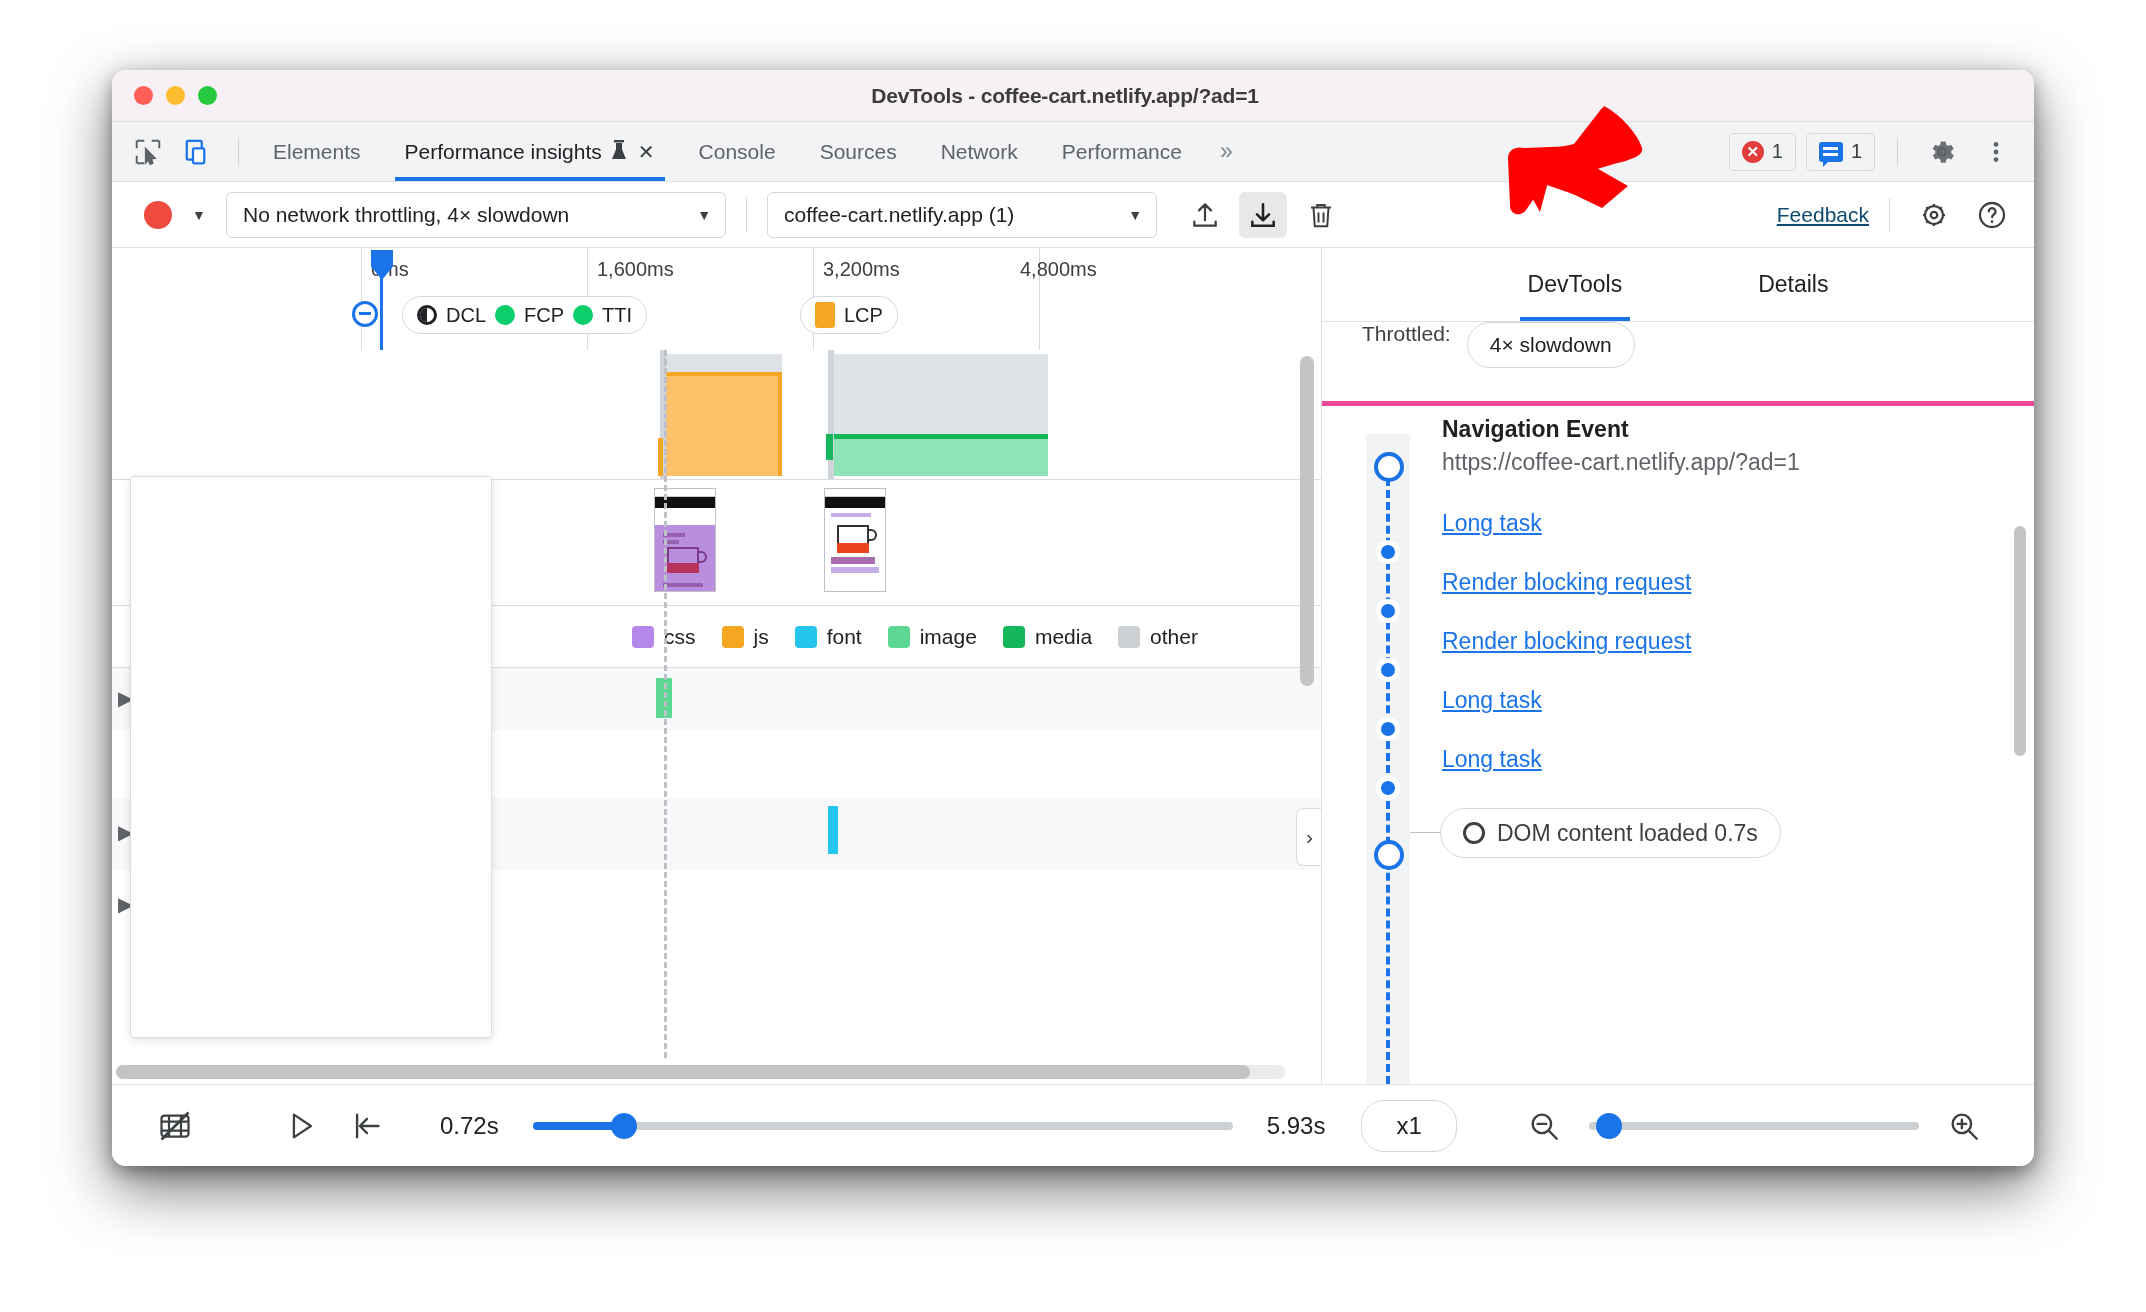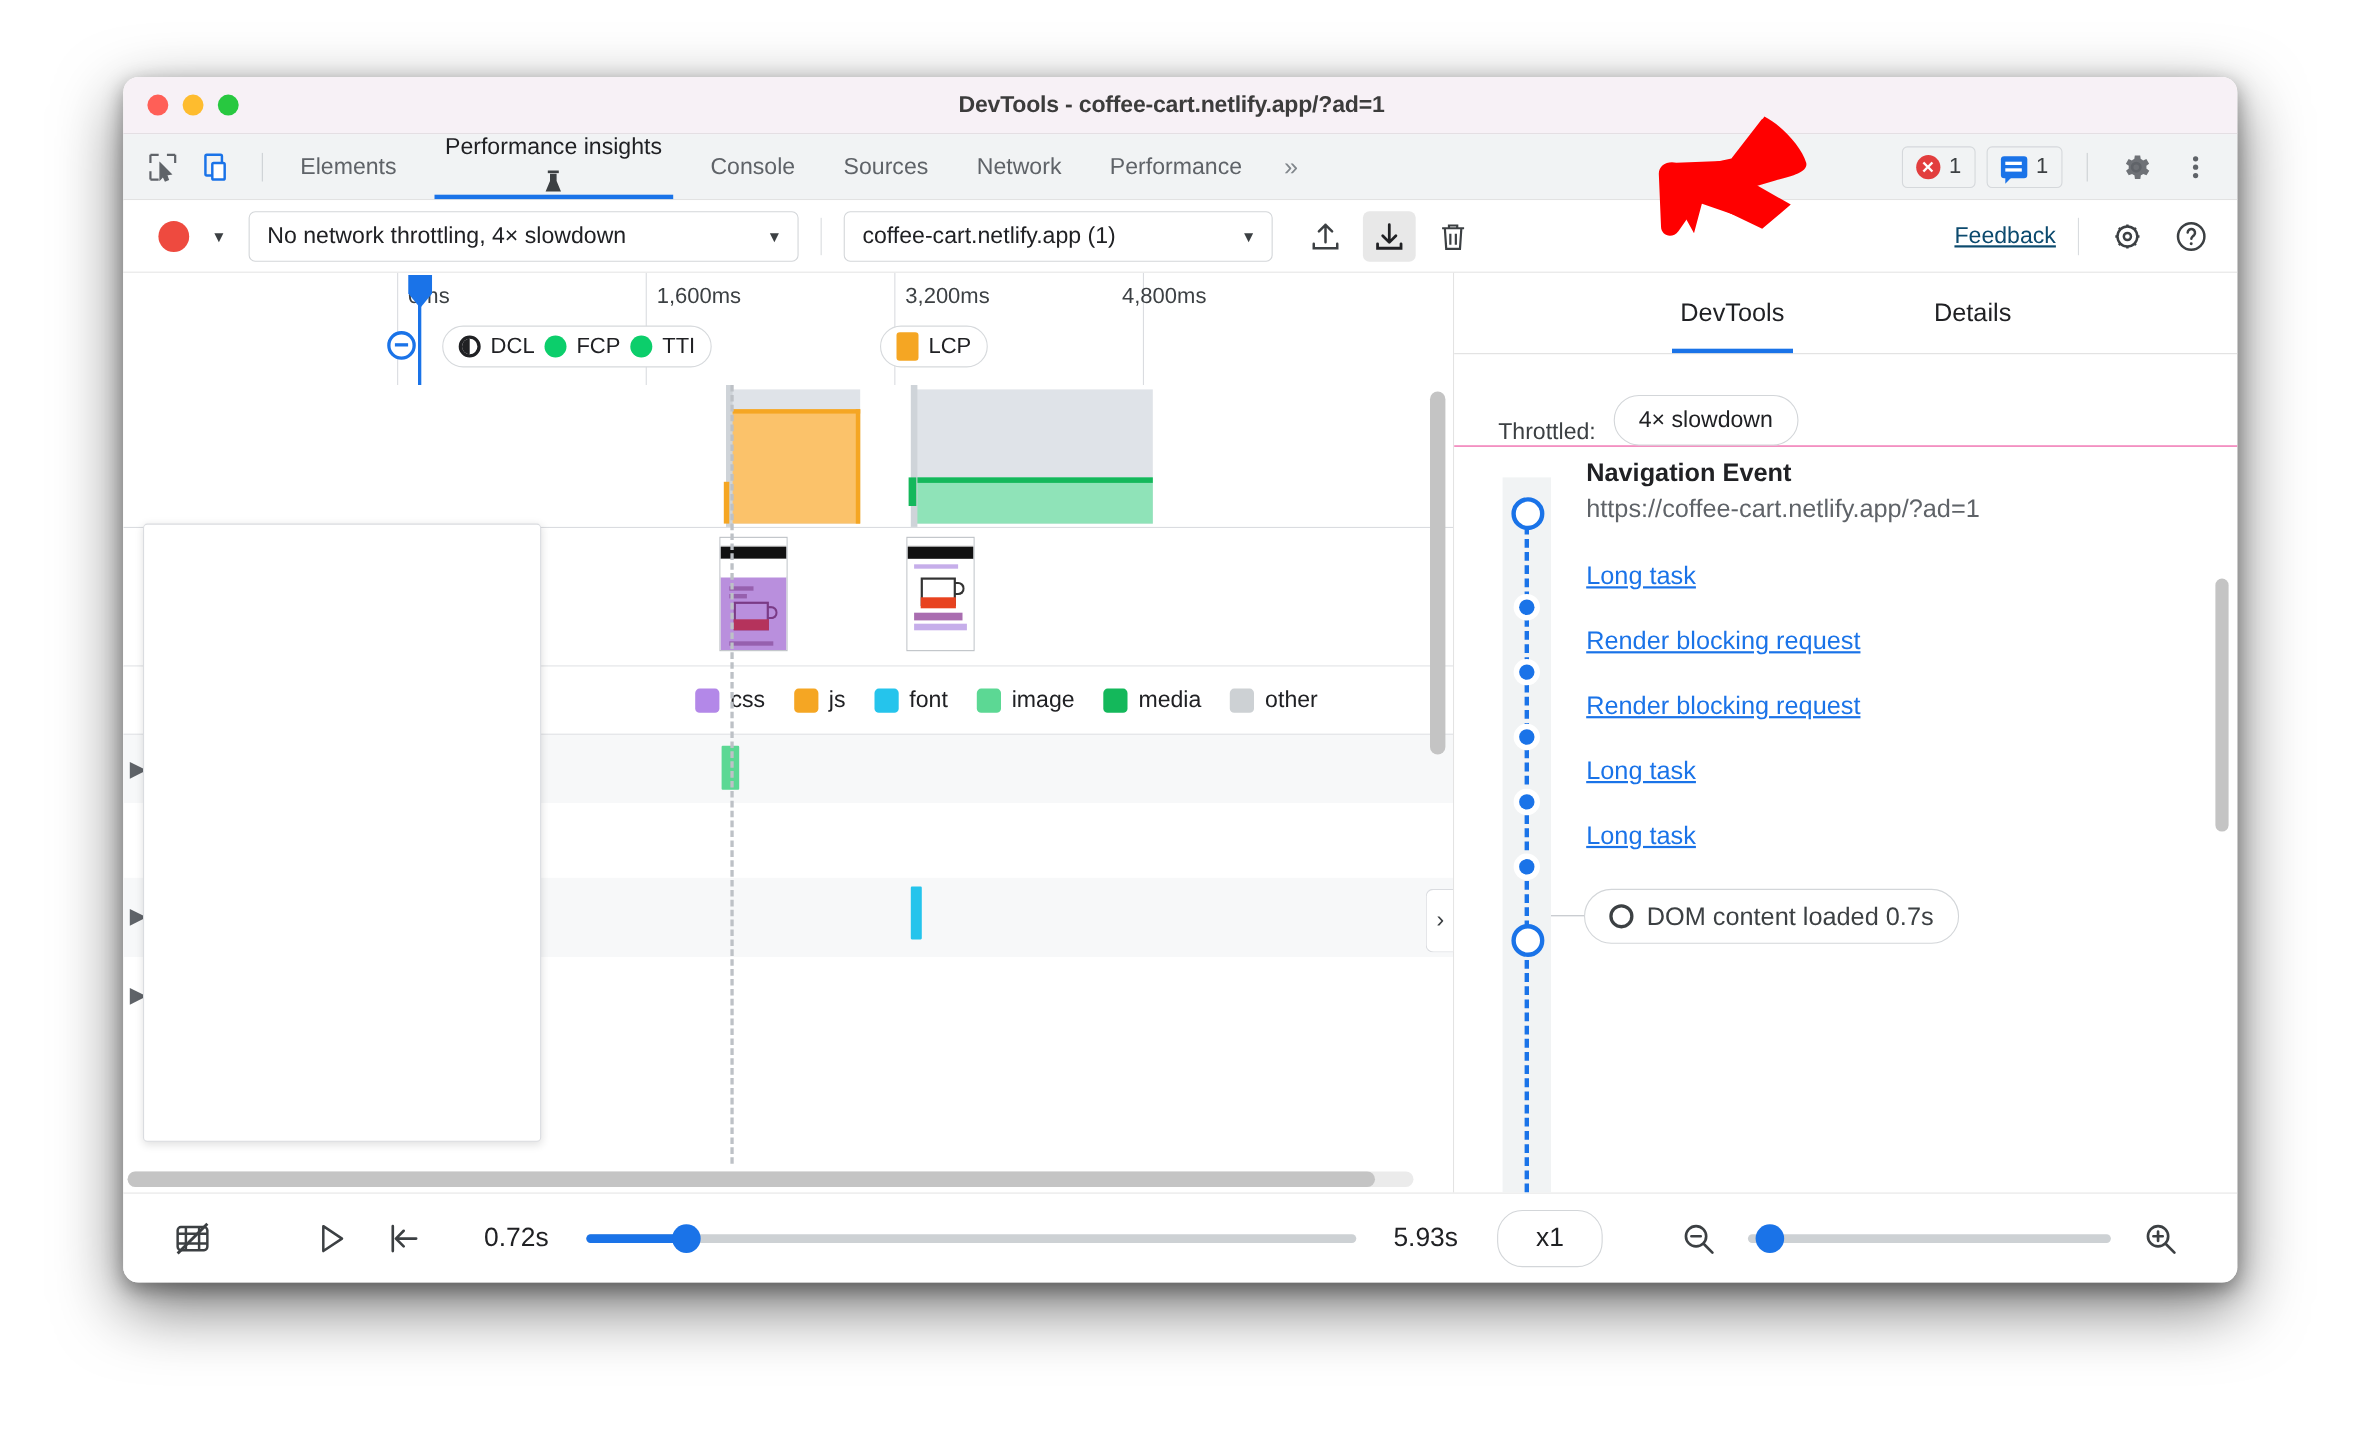--- a/index.html
+++ b/index.html
@@ -61,21 +61,21 @@
     border-radius: 4px;
   }
   .vsep { width: 1px; height: 26px; background: #cdd1d4; align-self: center; margin: 0 12px; }
   .tabs { display: flex; align-items: stretch; }
   .tab {
     display: flex; align-items: center; gap: 7px;
     padding: 0 22px;
     color: #5f6368; font-size: 21px;
     position: relative; white-space: nowrap;
   }
-  .tab.active { color: #202124; flex-direction: column; }
+  .tab.active { color: #202124; }
   .tab.active::after {
     content: ""; position: absolute; left: 12px; right: 12px; bottom: 0;
     height: 4px; background: #1a73e8;
   }
   .tab .flask { font-size: 20px; line-height: 1; }
   .tab .xclose { font-size: 20px; color: #3c4043; margin-left: 2px; }
   .chev-more { display: flex; align-items: center; padding: 0 16px; font-size: 23px; color: #80868b; }
   .tab-right { margin-left: auto; display: flex; align-items: center; padding-right: 16px; gap: 10px; }
   .badge {
     display: flex; align-items: center; gap: 8px;
@@ -230,22 +230,22 @@
     height: 74px; flex: 0 0 74px; display: flex; align-items: stretch; justify-content: center;
     border-bottom: 1px solid #e0e0e0; gap: 120px;
   }
   .sb-tab {
     display: flex; align-items: center; font-size: 23px; color: #202124; position: relative; padding: 0 8px;
   }
   .sb-tab.active::after {
     content: ""; position: absolute; left: 0; right: 0; bottom: 0; height: 4px; background: #1a73e8;
   }
   .throttle-row {
-    height: 84px; flex: 0 0 84px; display: flex; align-items: flex-end; gap: 16px;
-    padding-left: 40px; border-bottom: 1px solid #ec4899;
+    height: 84px; flex: 0 0 84px; display: flex; align-items: flex-start; gap: 16px;
+    padding-left: 40px; border-bottom: 5px solid #ec4899;
     font-size: 21px; color: #3c4043;
   }
   .chip {
     display: inline-flex; align-items: center; height: 46px; padding: 0 22px;
     border: 1px solid #d3d6d9; border-radius: 23px; font-size: 21px; color: #202124;
   }
   .insights-list { flex: 1 1 auto; position: relative; overflow: hidden; padding-top: 28px; }
   .rail {
     position: absolute; left: 44px; top: 28px; bottom: 0; width: 44px; background: #f1f3f4;
   }

